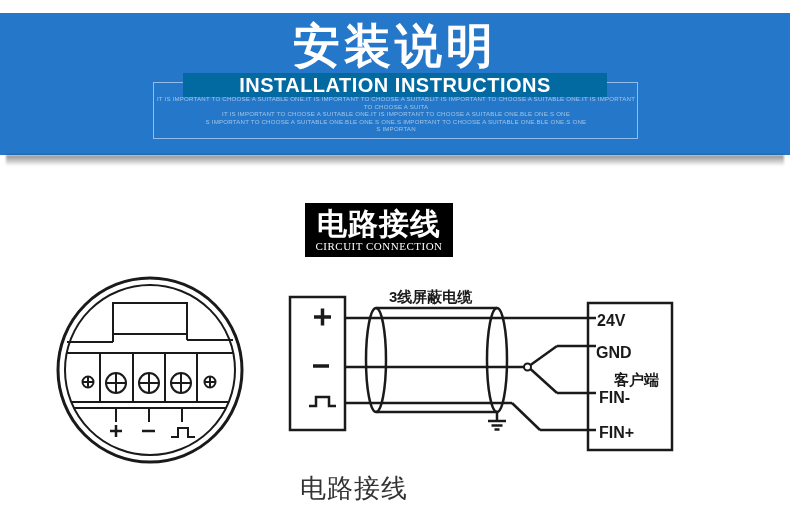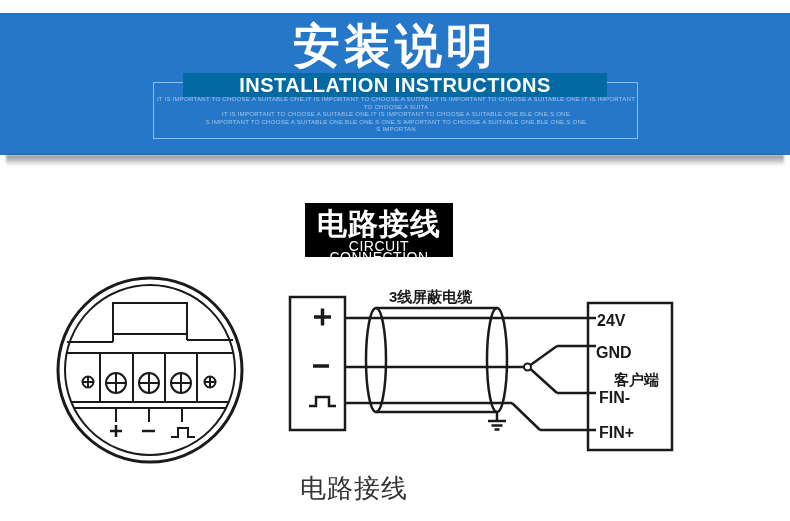--- a/index.html
+++ b/index.html
@@ -40,21 +40,21 @@
   }
   .badge{
     position:absolute;left:305px;top:203px;width:148px;height:54px;
     background:#000000;text-align:center;
   }
   .badge-cn{
     margin-top:4px;color:#ffffff;font-size:30px;font-weight:bold;
     line-height:34px;letter-spacing:1px;
   }
   .badge-en{
-    color:#ffffff;font-size:14px;line-height:11px;letter-spacing:0.5px;
+    color:#ffffff;font-size:11px;line-height:11px;letter-spacing:0.5px;font-family:Liberation Serif, serif;
   }
   .diagram-svg{position:absolute;left:0;top:0;width:790px;height:521px;}
   .caption{
     position:absolute;left:300px;top:471px;width:240px;
     color:#333333;font-size:26px;letter-spacing:1px;
   }
   svg line, svg path, svg circle, svg ellipse, svg rect, svg polyline{
     stroke:#1a1a1a;fill:none;
   }
   svg text{fill:#1a1a1a;stroke:none;font-family:"Liberation Sans","DejaVu Sans",sans-serif;}

